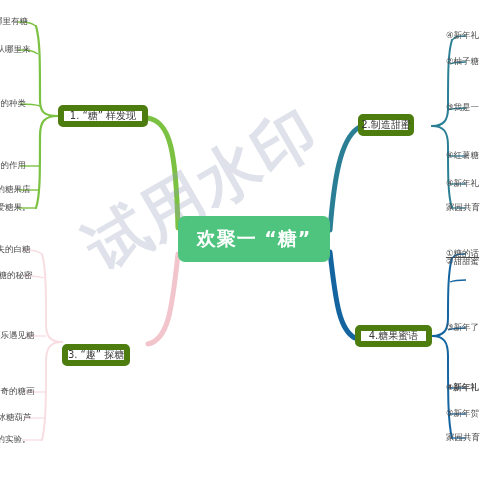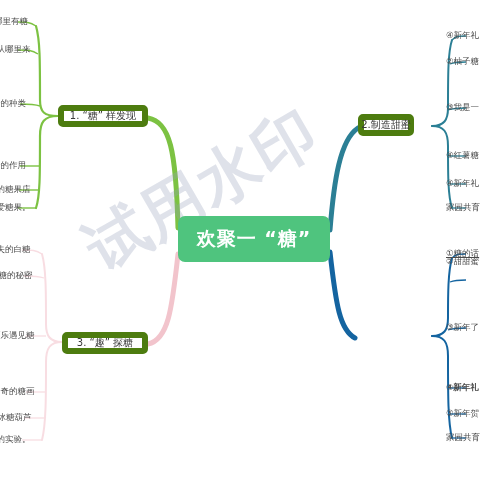--- a/index.html
+++ b/index.html
@@ -67,21 +67,21 @@
     font-size: 10px;
     color: #3a3a3a;
     display: flex;
     align-items: center;
     justify-content: center;
     padding: 0 5px;
     height: 22px;
   }
   .branch-1 { left: 58px;  top: 105px; width: 90px; }
   .branch-2 { left: 358px; top: 114px; width: 56px; }
-  .branch-3 { left: 62px;  top: 332px; width: 86px; }
+  .branch-3 { left: 62px;  top: 344px; width: 68px; }
   .branch-4 { left: 355px; top: 325px; width: 77px; }
   .leaf {
     font-size: 8.5px;
     color: #4a4a4a;
     height: 12px;
     display: flex;
     align-items: center;
   }
   .leaf-left {
     text-align: left;
@@ -154,20 +154,21 @@
     <path d="M 452 438 C 456 438 458 438 466 438" fill="none" stroke="#1464a0" stroke-width="1.3"></path>
   </svg>
 
   <div class="watermark">试用水印</div>
 
   <div class="node central">欢聚一 “糖”</div>
 
   <div class="node branch branch-1">1. “糖” 样发现</div>
   <div class="node branch branch-2">2.制造甜蜜</div>
   <div class="node branch branch-3">3. “趣” 探糖</div>
+  <div class="node branch branch-4">4.糖果蜜语</div>
 
   <div class="node leaf leaf-left" style="left:-6px;  top:16px;">哪里有糖</div>
   <div class="node leaf leaf-left" style="left:-12px; top:44px;">糖从哪里来</div>
   <div class="node leaf leaf-left" style="left:-8px;  top:98px;">糖的种类</div>
   <div class="node leaf leaf-left" style="left:-8px;  top:160px;">糖的作用</div>
   <div class="node leaf leaf-left" style="left:-12px; top:184px;">我的糖果店</div>
   <div class="node leaf leaf-left" style="left:-12px; top:202px;">我爱糖果。</div>
 
   <div class="node leaf leaf-right" style="top:30px;">④新年礼</div>
   <div class="node leaf leaf-right" style="top:56px;">②柚子糖</div>

